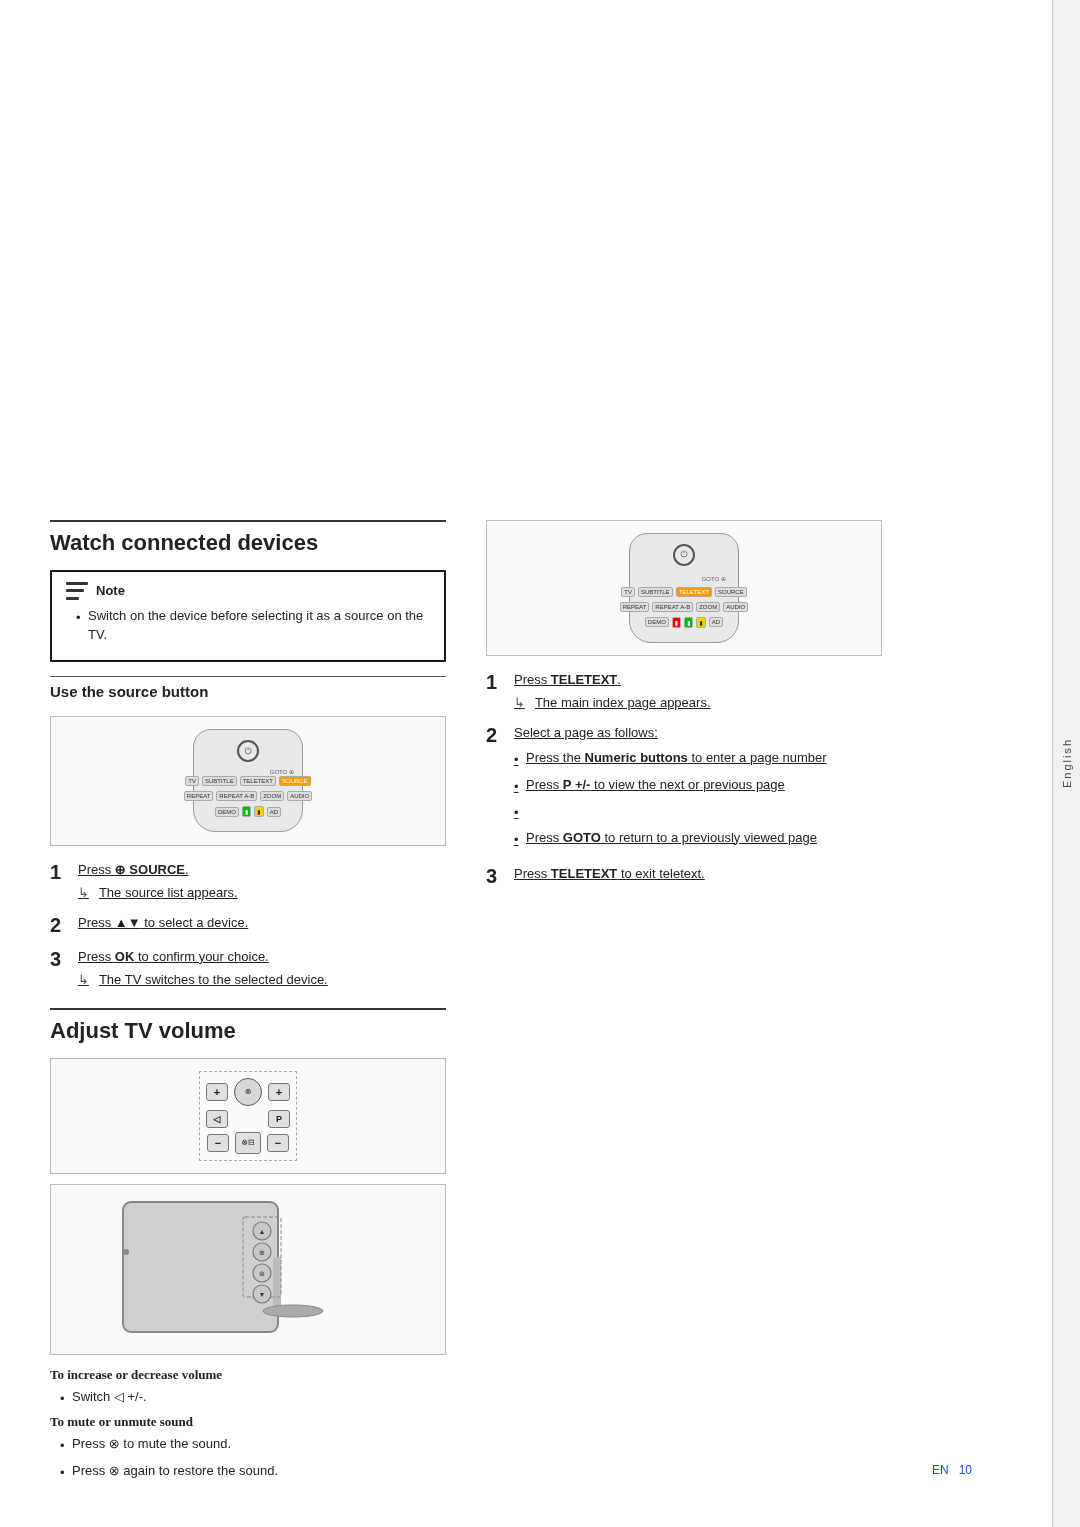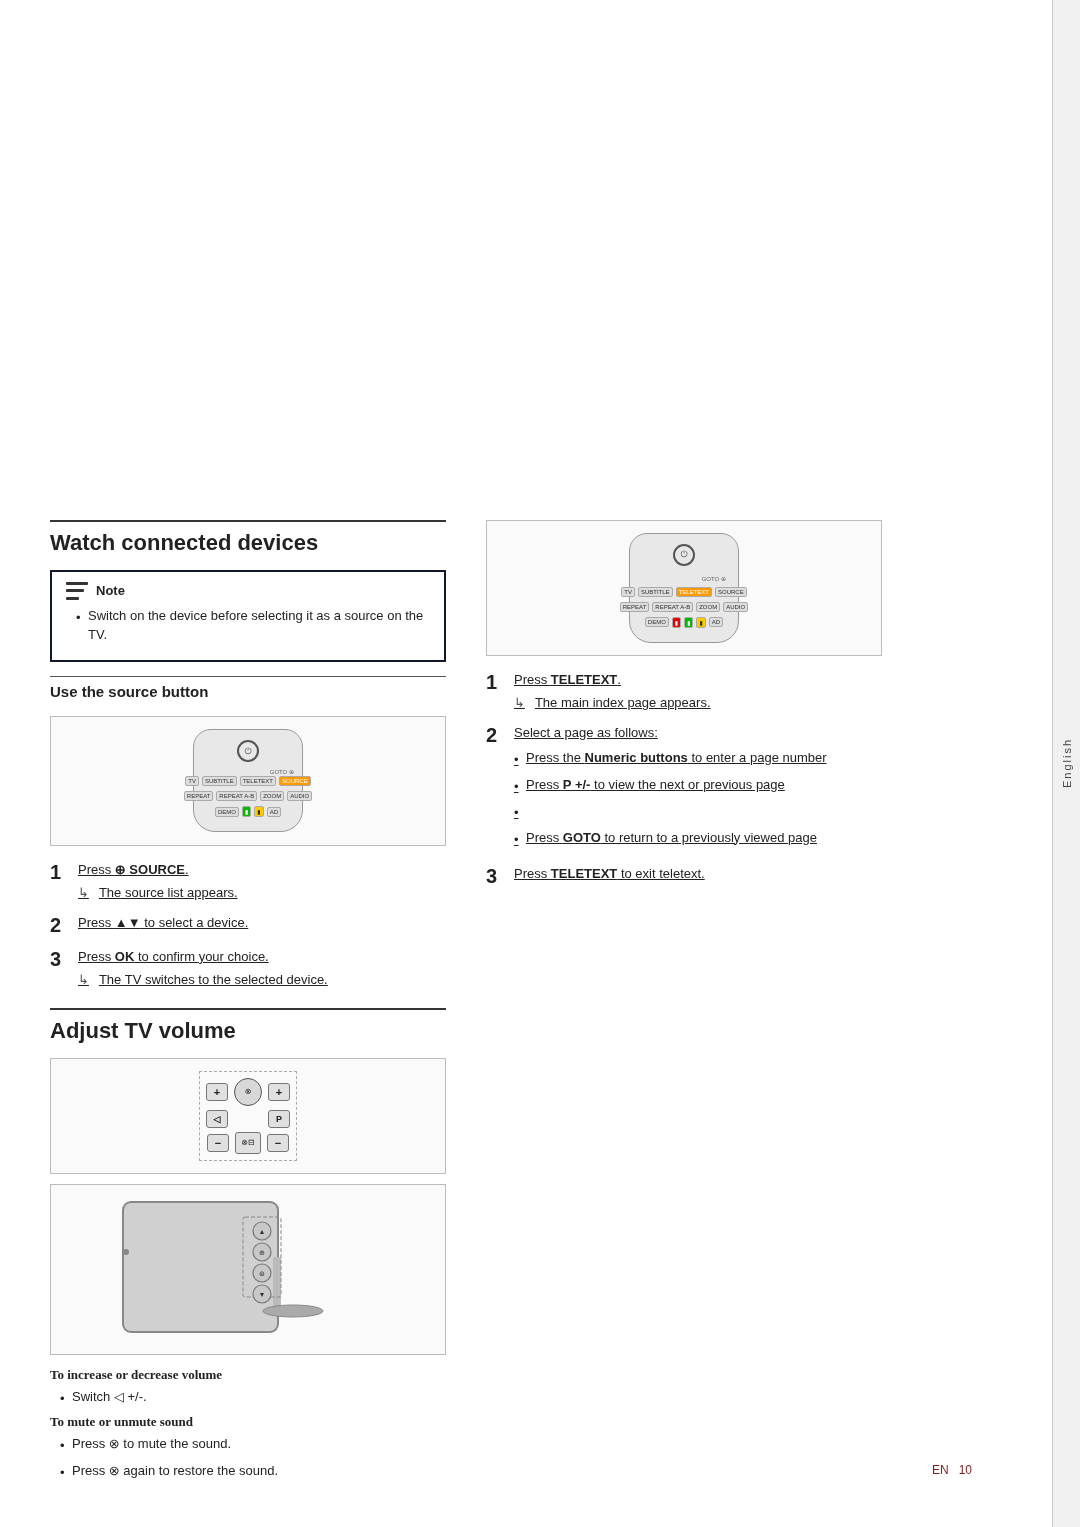--- a/index.html
+++ b/index.html
@@ -334,21 +334,21 @@
     }
 
     
     .page-footer {
       display: flex;
       justify-content: flex-end;
       align-items: center;
       padding: 10px 40px 10px 50px;
       border-top: 0;
       font-size: 12px;
-      color: #7f1d1d;
+      color: #1d4ed8;
     }
 
     .page-footer-text {
       display: flex;
       gap: 10px;
     }
 
     strong { font-weight: bold; }
   </style>
 </head>

